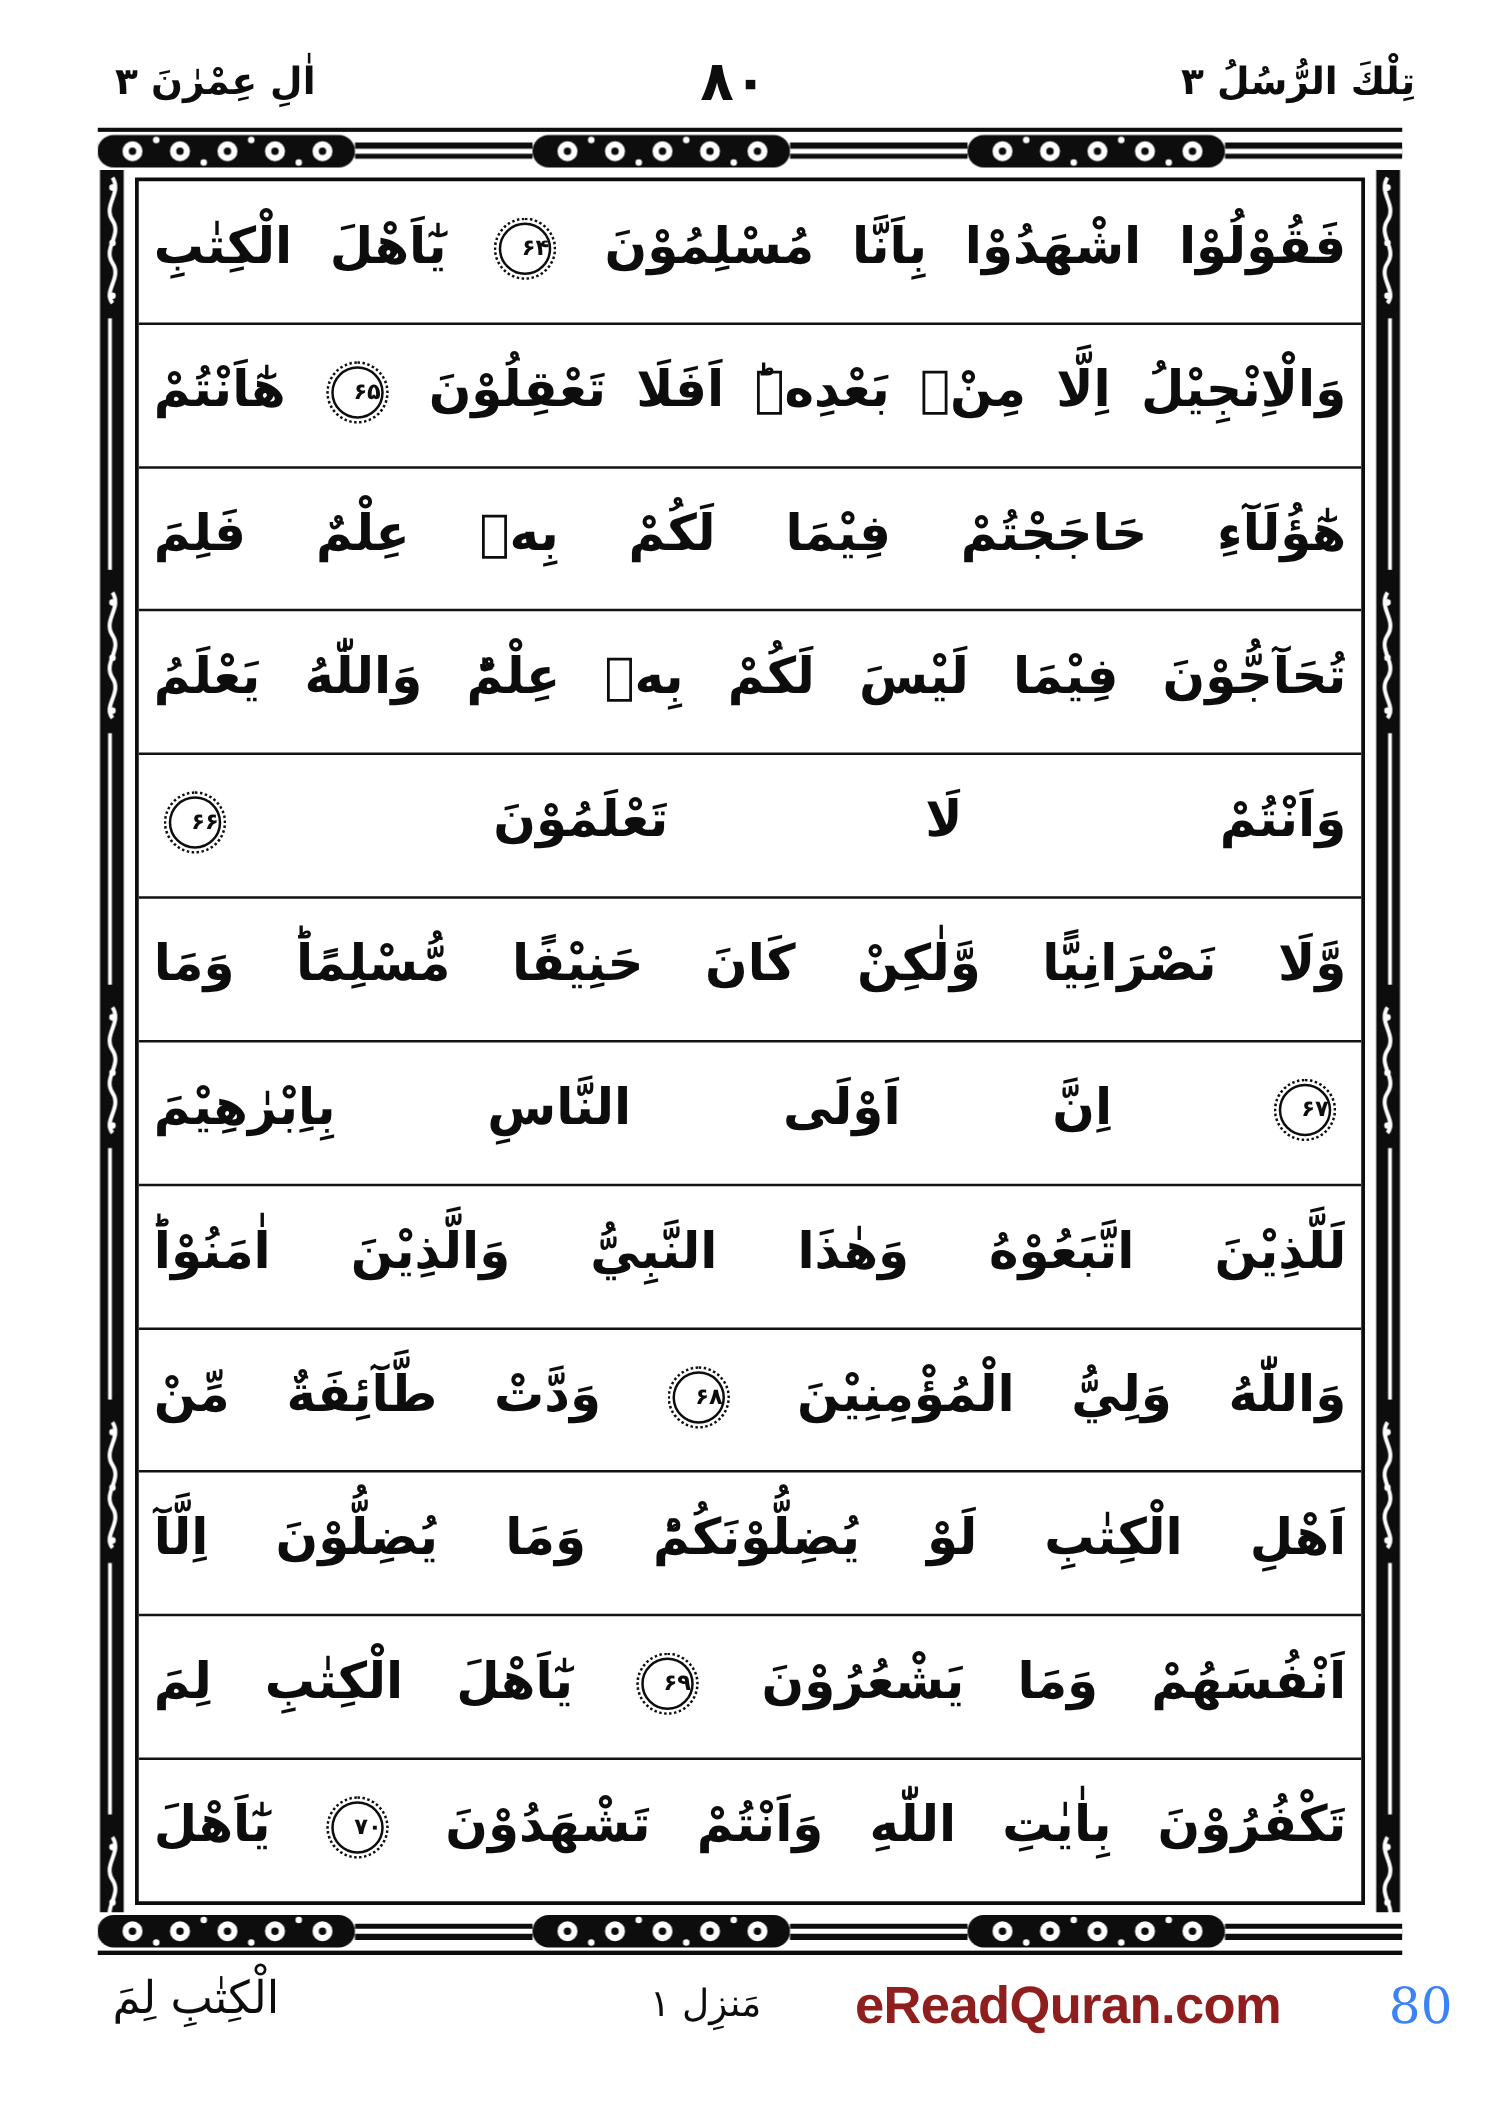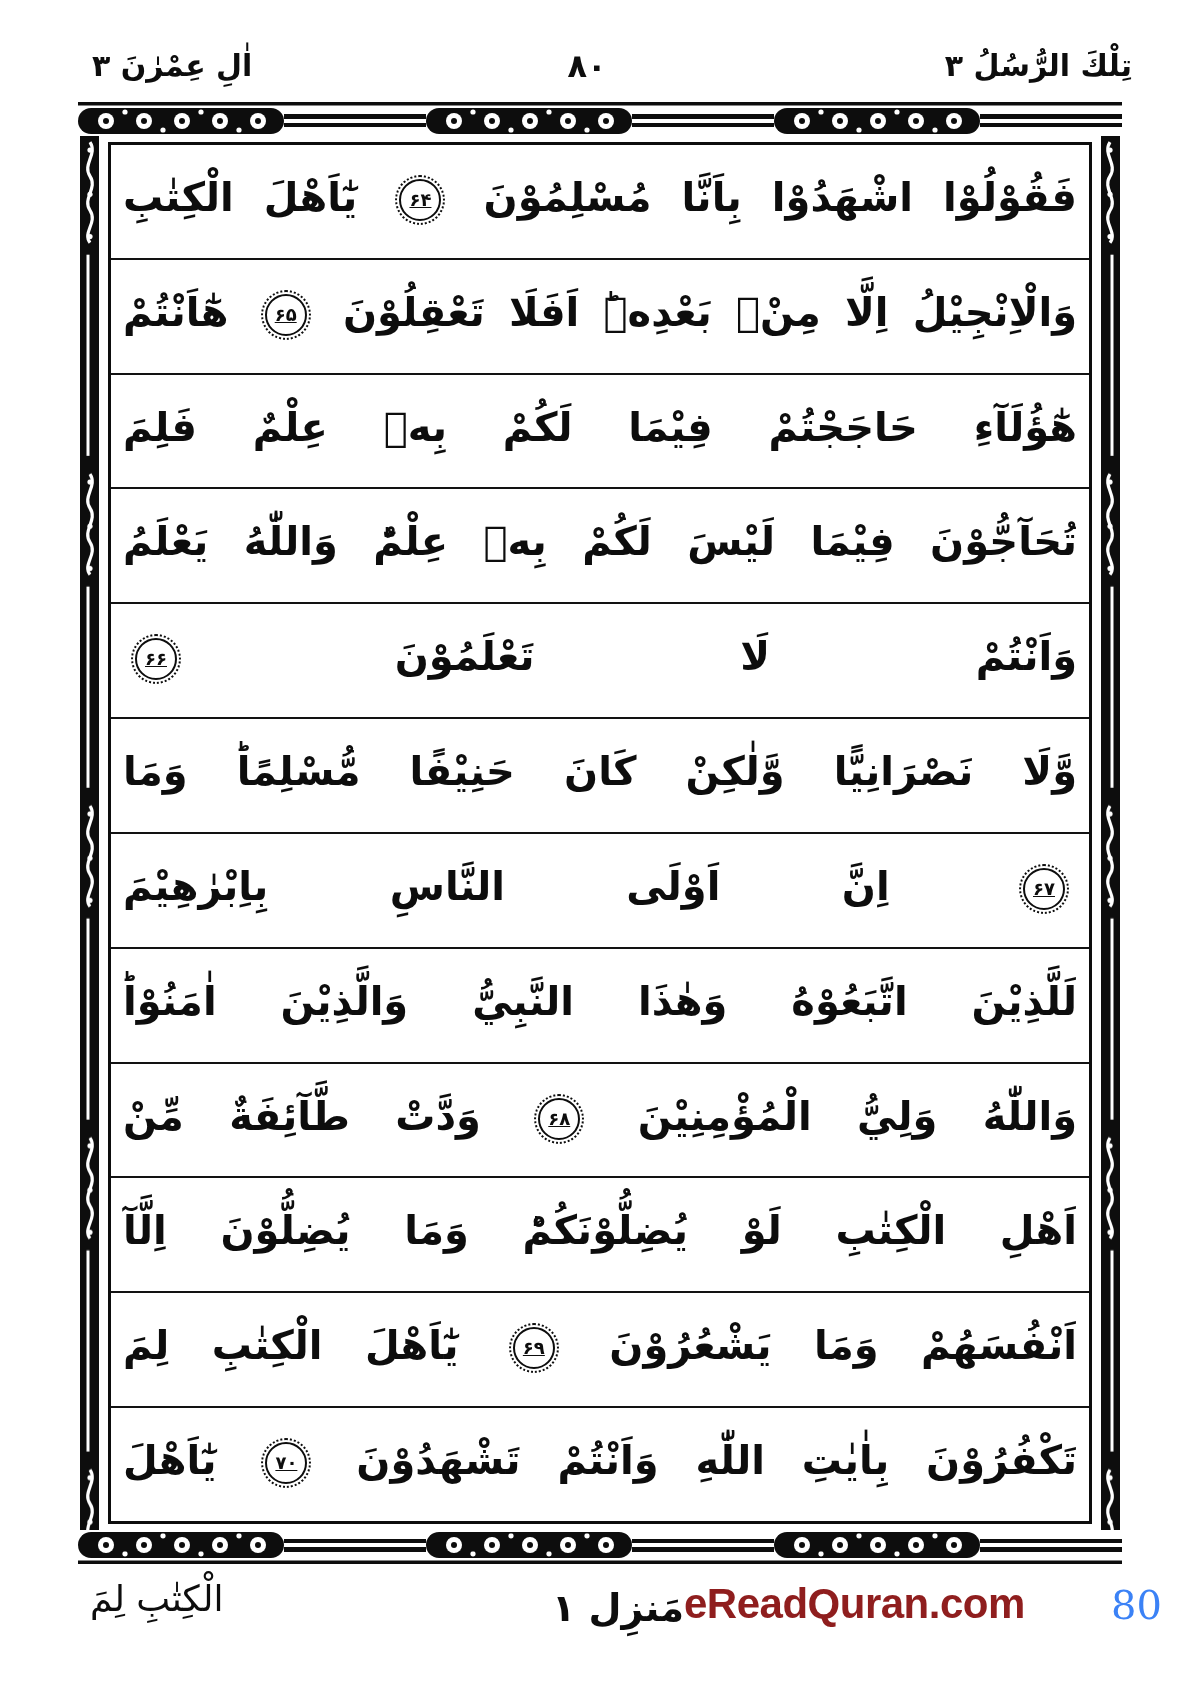--- a/index.html
+++ b/index.html
@@ -6,21 +6,21 @@
   body{
     width:1190px;height:1684px;position:relative;
     background:#ffffff;color:#0d0d0d;
     font-family:"DejaVu Sans",sans-serif;
     overflow:hidden;
   }
   
   .hdr{position:absolute;top:40px;height:52px;line-height:52px;
        font-size:30px;font-weight:700;white-space:nowrap;}
   .hdr-left{left:92px;}
-  .hdr-center{left:0;right:16px;text-align:center;font-size:32px;}
+  .hdr-center{left:0;right:16px;text-align:center;font-size:44px;}
   .hdr-right{right:58px;}
 
   
   .frame{position:absolute;left:78px;top:102px;width:1044px;height:1462px;}
   .band{position:absolute;display:block;}
   .band-top{top:0;left:0;width:1044px;height:36px;}
   .band-bottom{bottom:0;left:0;width:1044px;height:36px;}
   .band-left{left:0;top:34px;height:1394px;width:24px;}
   .band-right{right:0;top:34px;height:1394px;width:24px;}
 
@@ -36,34 +36,33 @@
     padding:0 12px;
     font-size:40px;font-weight:700;
     line-height:104px;
     text-align:justify;text-align-last:justify;
     white-space:nowrap;
     direction:rtl;
   }
   .quran-line + .quran-line{border-top:2px solid #121212;}
   .ayah-text{letter-spacing:0.5px;}
   .verse-medallion{
-    display:inline-flex;align-items:center;justify-content:center;
+    display:inline-flex;align-items:center;
     width:42px;height:42px;box-sizing:border-box;
     border:2.5px solid #0d0d0d;border-radius:50%;
     outline:2.5px dotted #0d0d0d;outline-offset:2px;
     margin:0 12px;vertical-align:middle;
     line-height:1;
-    text-decoration:underline;
   }
   .verse-number{font-size:18px;font-weight:700;letter-spacing:0;}
 
   
   .ftr{position:absolute;white-space:nowrap;}
   .ftr-catchword{left:90px;top:1578px;font-size:36px;font-weight:400;}
-  .ftr-manzil{left:520px;top:1586px;font-size:38px;font-weight:700;margin-left:32px;}
+  .ftr-manzil{left:520px;top:1586px;font-size:30px;font-weight:400;}
   .ftr-brand{left:652px;top:1580px;font-size:42px;font-weight:700;
              font-family:"Liberation Sans",sans-serif;letter-spacing:-0.5px;margin-left:32px;}
   .ftr-pagenum{right:28px;top:1582px;font-size:40px;
                font-family:"DejaVu Serif",serif;color:#3b82f6;font-weight:400;}
 </style>
 </head>
 <body>
 
 <div class="hdr hdr-right" dir="rtl">تِلْكَ الرُّسُلُ ۳</div>
 <div class="hdr hdr-center" dir="rtl">۸۰</div>

